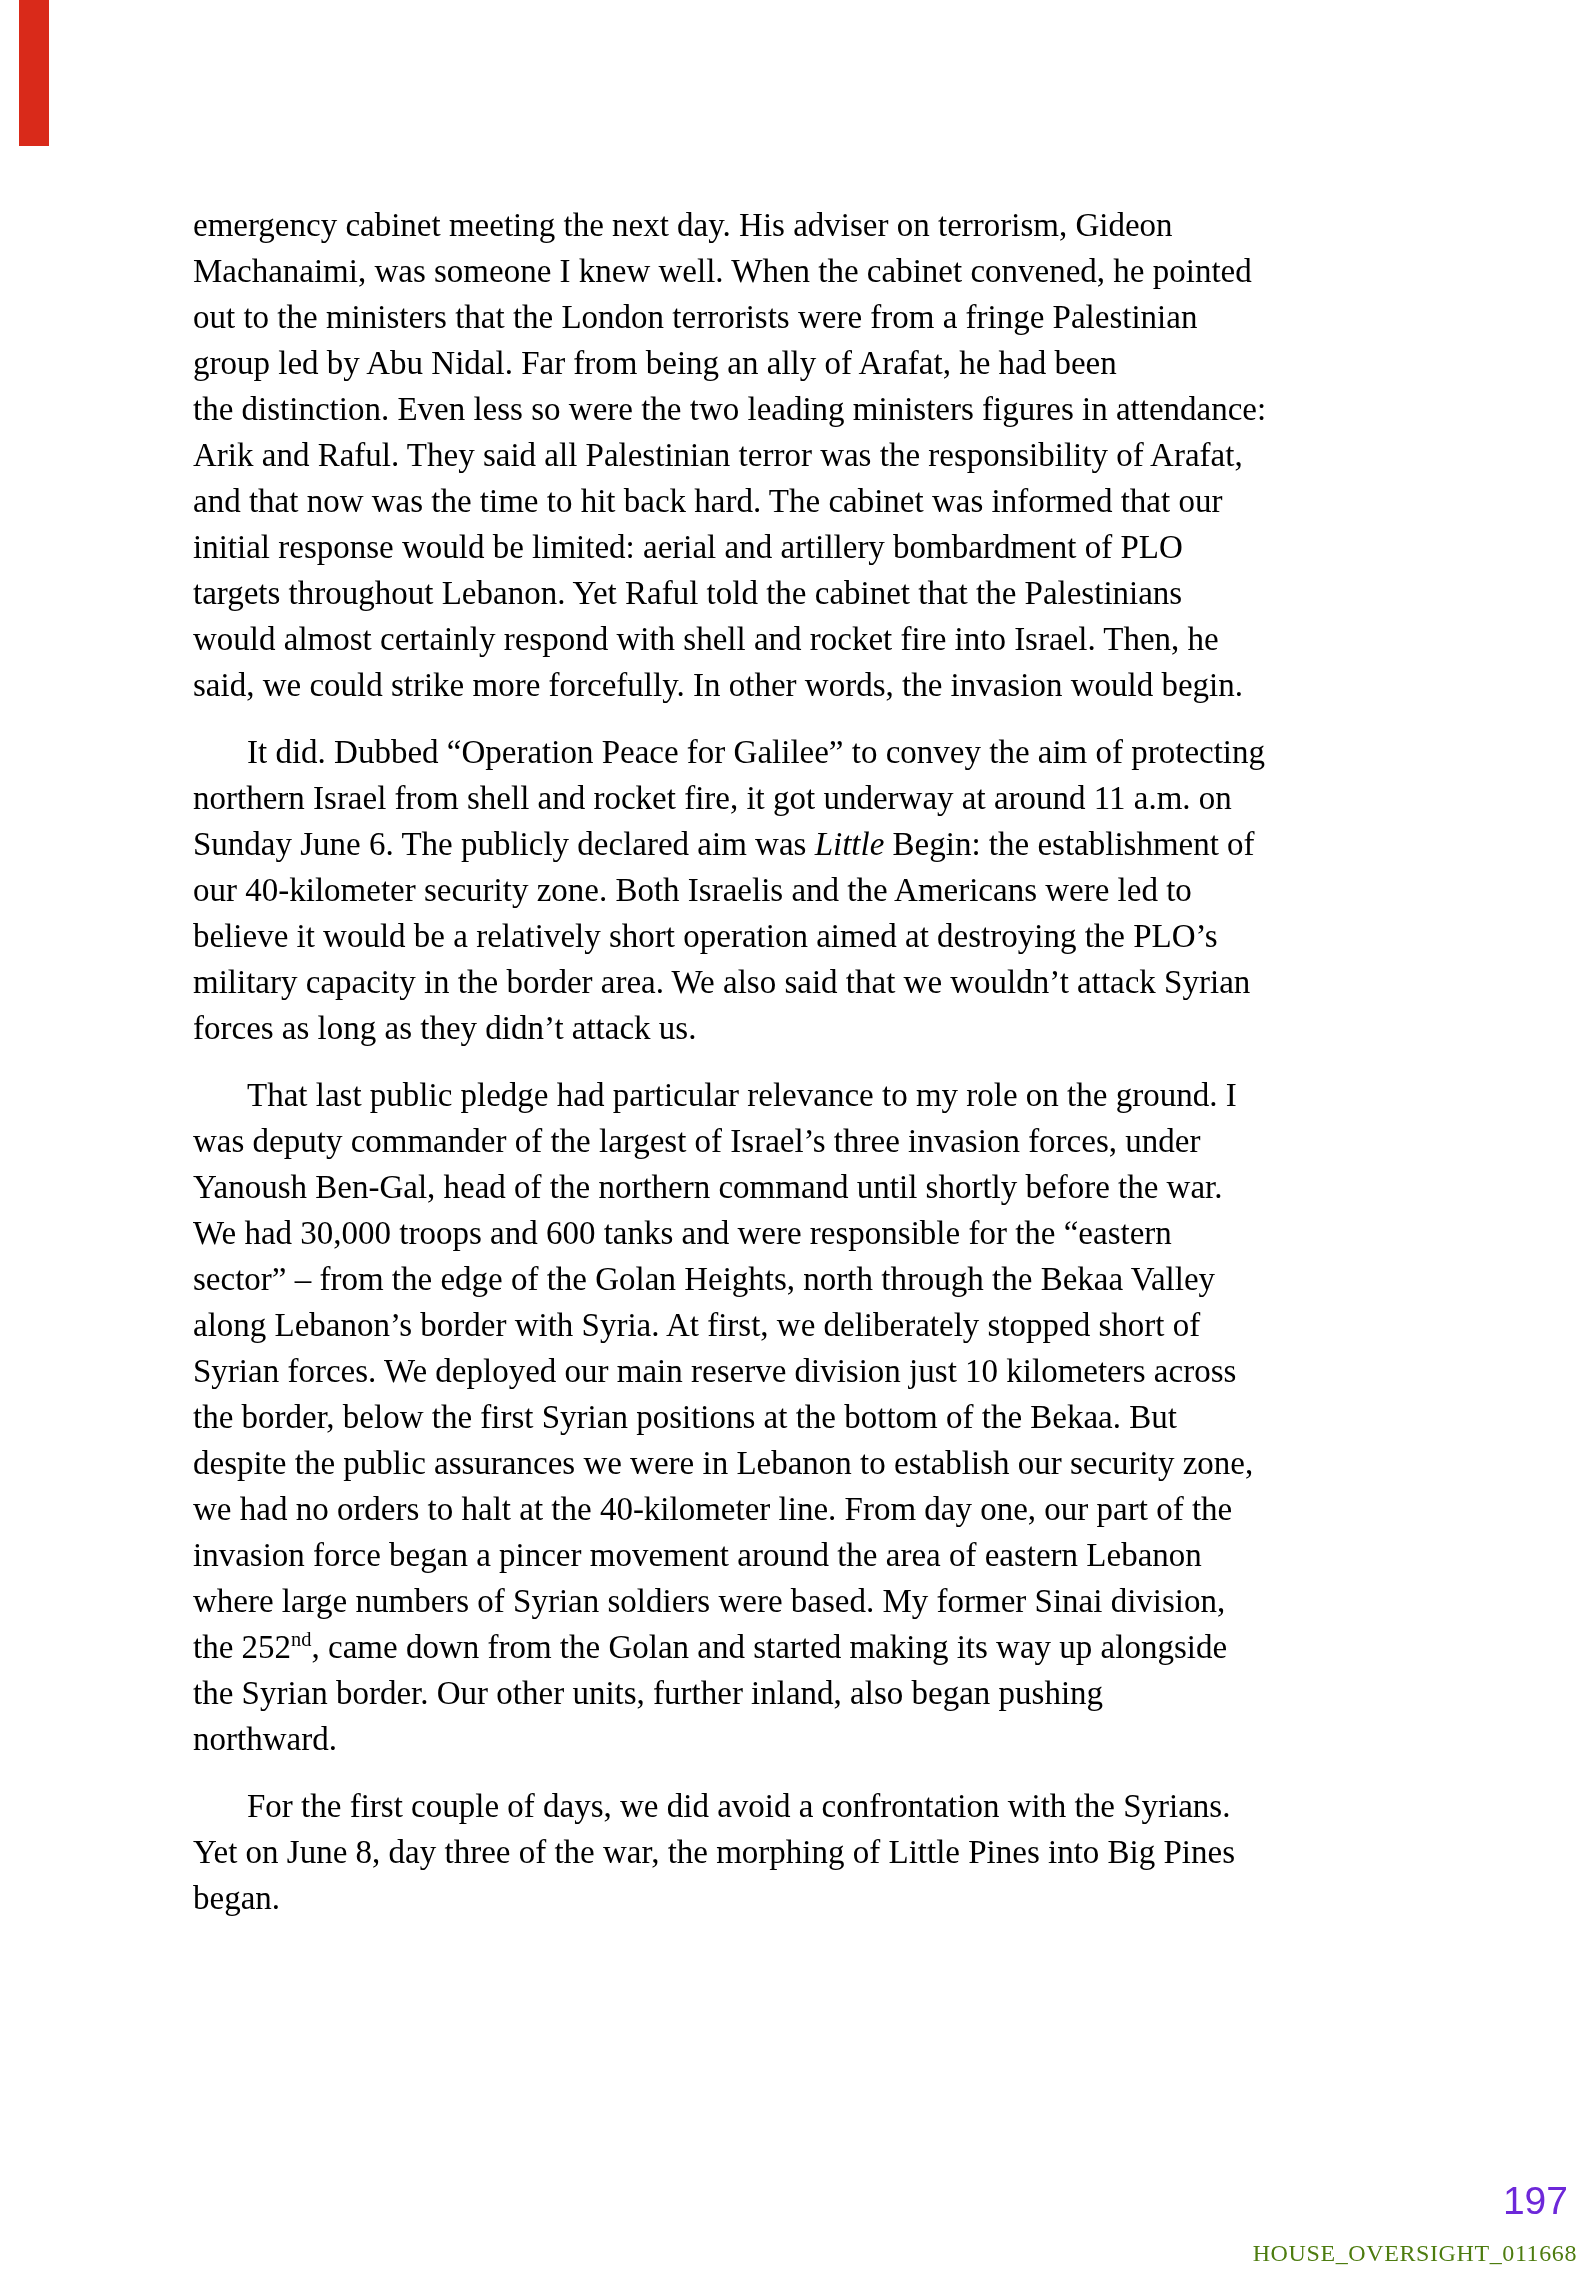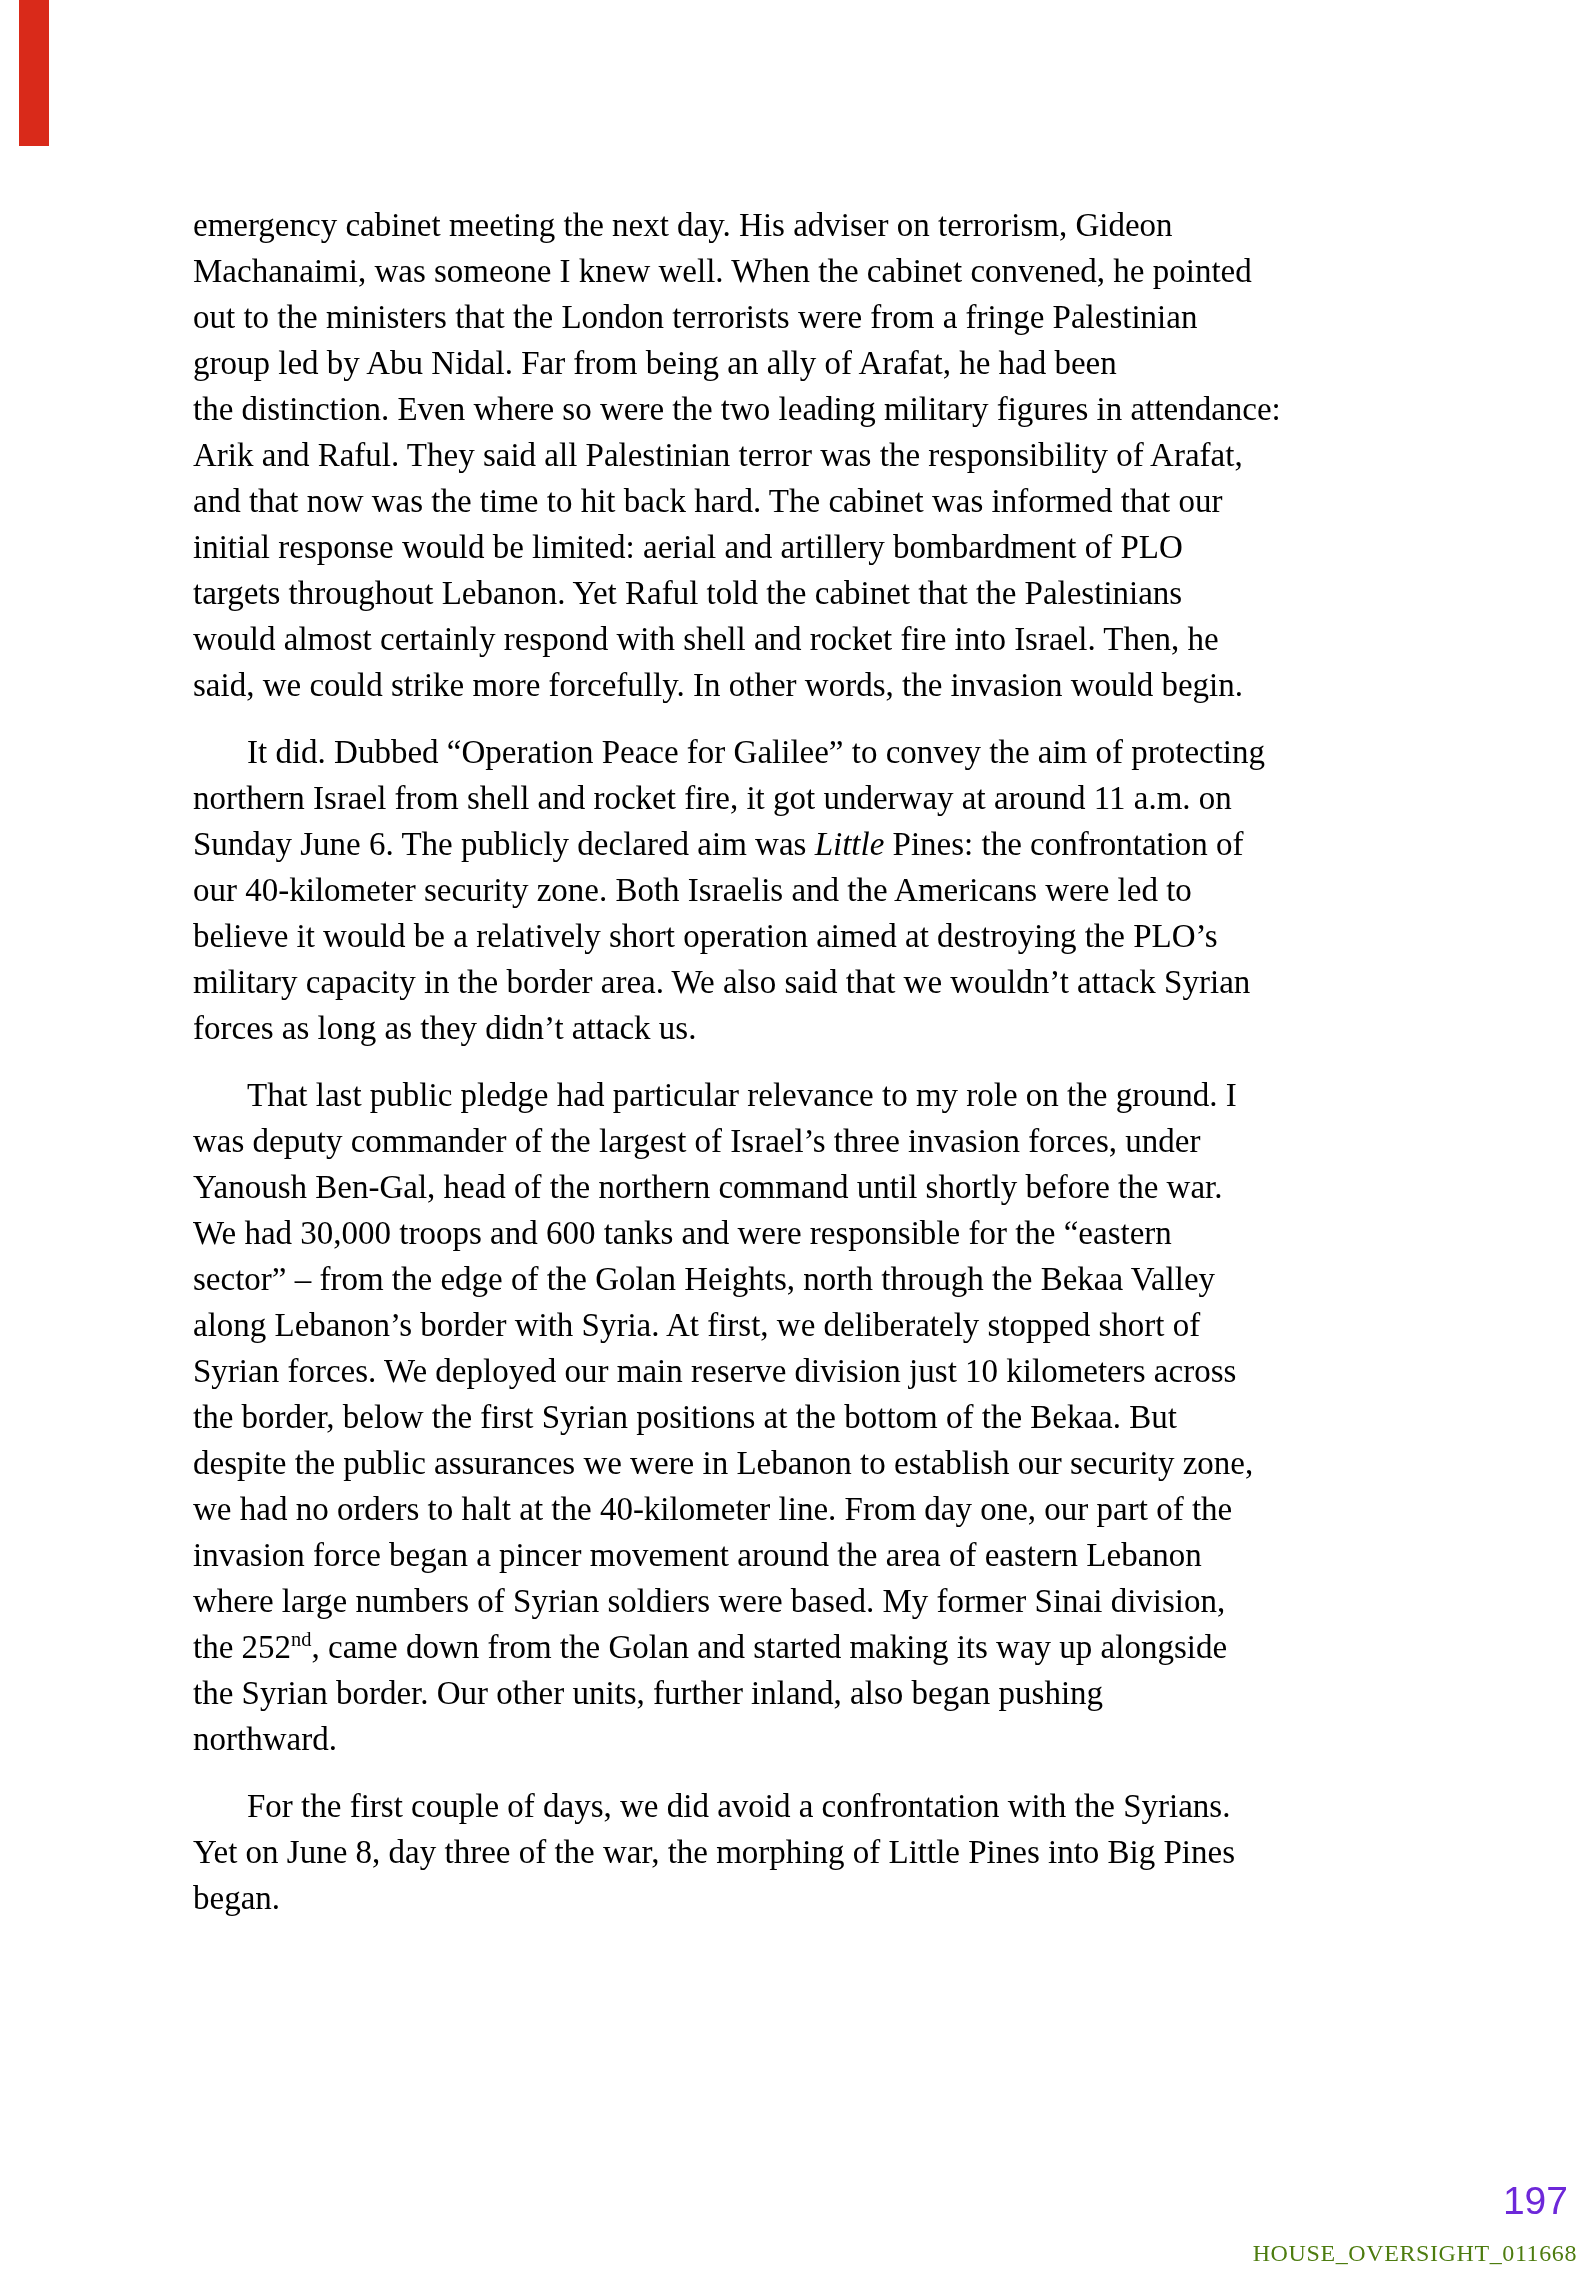--- a/index.html
+++ b/index.html
@@ -79,32 +79,32 @@
 <body>
 
 <div class="page">
   <div class="red-mark" style="background: rgb(217, 42, 26);"></div>
   <div class="body-text">
       <p class="para">
         <span class="line"><span>emergency cabinet meeting the next day. His adviser on terrorism, Gideon</span></span>
         <span class="line"><span>Machanaimi, was someone I knew well. When the cabinet convened, he pointed</span></span>
         <span class="line"><span>out to the ministers that the London terrorists were from a fringe Palestinian</span></span>
         <span class="line"><span>group led by Abu Nidal. Far from being an ally of Arafat, he had been</span></span>
-        <span class="line"><span>the distinction. Even where so were the two leading military figures in attendance:</span></span>
+        <span class="line"><span>the distinction. Even less so were the two leading ministers figures in attendance:</span></span>
         <span class="line"><span>Arik and Raful. They said all Palestinian terror was the responsibility of Arafat,</span></span>
         <span class="line"><span>and that now was the time to hit back hard. The cabinet was informed that our</span></span>
         <span class="line"><span>initial response would be limited: aerial and artillery bombardment of PLO</span></span>
         <span class="line"><span>targets throughout Lebanon. Yet Raful told the cabinet that the Palestinians</span></span>
         <span class="line"><span>would almost certainly respond with shell and rocket fire into Israel. Then, he</span></span>
         <span class="line"><span>said, we could strike more forcefully. In other words, the invasion would begin.</span></span>
       </p>
       <p class="para indent">
         <span class="line"><span>It did. Dubbed “Operation Peace for Galilee” to convey the aim of protecting</span></span>
         <span class="line"><span>northern Israel from shell and rocket fire, it got underway at around 11 a.m. on</span></span>
-        <span class="line"><span>Sunday June 6. The publicly declared aim was </span><span class="italic">Little</span><span> Pines: the confrontation of</span></span>
+        <span class="line"><span>Sunday June 6. The publicly declared aim was </span><span class="italic">Little</span><span> Begin: the establishment of</span></span>
         <span class="line"><span>our 40-kilometer security zone. Both Israelis and the Americans were led to</span></span>
         <span class="line"><span>believe it would be a relatively short operation aimed at destroying the PLO’s</span></span>
         <span class="line"><span>military capacity in the border area. We also said that we wouldn’t attack Syrian</span></span>
         <span class="line"><span>forces as long as they didn’t attack us.</span></span>
       </p>
       <p class="para indent">
         <span class="line"><span>That last public pledge had particular relevance to my role on the ground. I</span></span>
         <span class="line"><span>was deputy commander of the largest of Israel’s three invasion forces, under</span></span>
         <span class="line"><span>Yanoush Ben-Gal, head of the northern command until shortly before the war.</span></span>
         <span class="line"><span>We had 30,000 troops and 600 tanks and were responsible for the “eastern</span></span>

